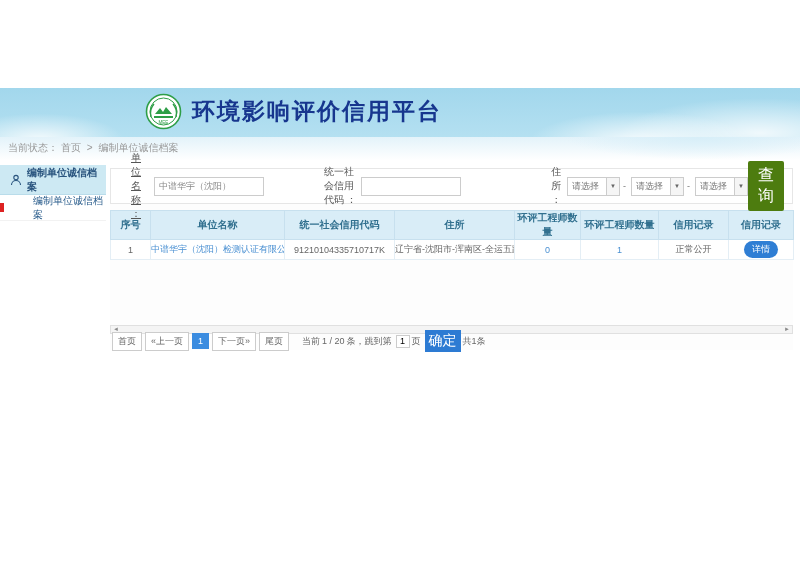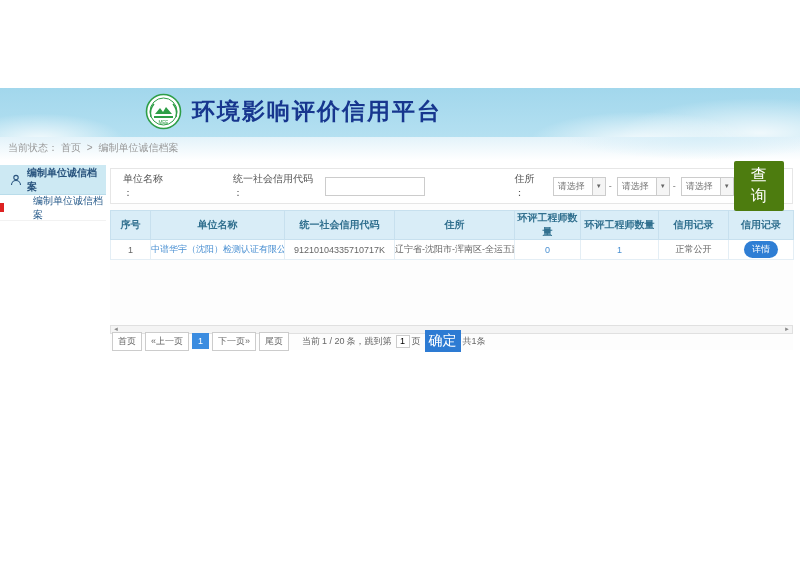--- a/index.html
+++ b/index.html
@@ -49,29 +49,29 @@
   
   .panel {
     position: absolute; left: 110px; top: 168px; width: 683px; height: 182px;
     background: #fdfdfd;
   }
   .search-box {
     height: 36px; background: #ffffff; border: 1px solid #e6e6e6;
     display: flex; align-items: center; padding: 0 8px;
   }
   .fld-label { font-size: 10px; color: #555; }
-  .search-box .lbl1 { margin-left: 4px; }
+  .search-box .lbl1 { margin-left: 12px; text-decoration: underline; }
   .txt-input {
     height: 19px; border: 1px solid #ccc; font-size: 9px; color: #888;
     padding: 0 4px; outline: none; background: #fff;
   }
   .name-input { width: 110px; margin-left: 4px; }
   .code-lbl { margin-left: 60px; font-family: Liberation Serif, serif; }
   .code-input { width: 100px; margin-left: 4px; }
-  .addr-lbl { margin-left: 90px; font-family: Liberation Mono, monospace; }
+  .addr-lbl { margin-left: 90px; }
   .select-box {
     display: inline-flex; align-items: center; margin-left: 4px;
     border: 1px solid #ccc; background: #fff; height: 19px; cursor: pointer;
   }
   .select-box .sel-txt { font-size: 9px; color: #777; padding: 0 4px; width: 38px; }
   .select-box .sel-arrow {
     width: 13px; height: 100%; border-left: 1px solid #ccc; background: #f5f5f5;
     display: flex; align-items: center; justify-content: center; font-size: 6px; color: #666;
   }
   .dash-sep { font-size: 9px; color: #777; margin: 0 1px 0 3px; }
@@ -165,20 +165,21 @@
   <div class="side-item2">
     <span class="red-marker"></span>
     <span class="txt">编制单位诚信档案</span>
   </div>
 </div>
 
 <div class="panel">
 
   <div class="search-box">
     <span class="fld-label lbl1">单位名称 ：</span>
+    <input class="txt-input name-input" type="text" value="中谱华宇（沈阳）" style="">
     <span class="fld-label code-lbl">统一社会信用代码 ：</span>
     <input class="txt-input code-input" type="text" value="" style="">
     <span class="fld-label addr-lbl">住所 ：</span>
 
     <span class="select-box">
       <span class="sel-txt">请选择</span>
       <span class="sel-arrow">▼</span>
     </span>
     <span class="dash-sep">-</span>
     <span class="select-box">

